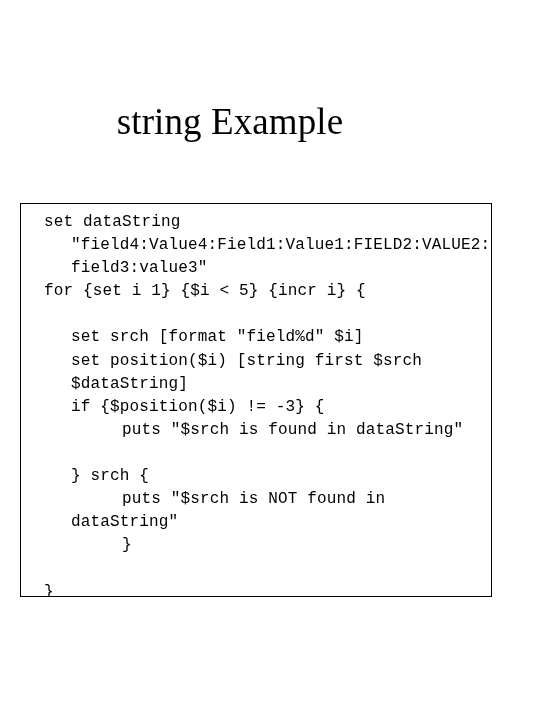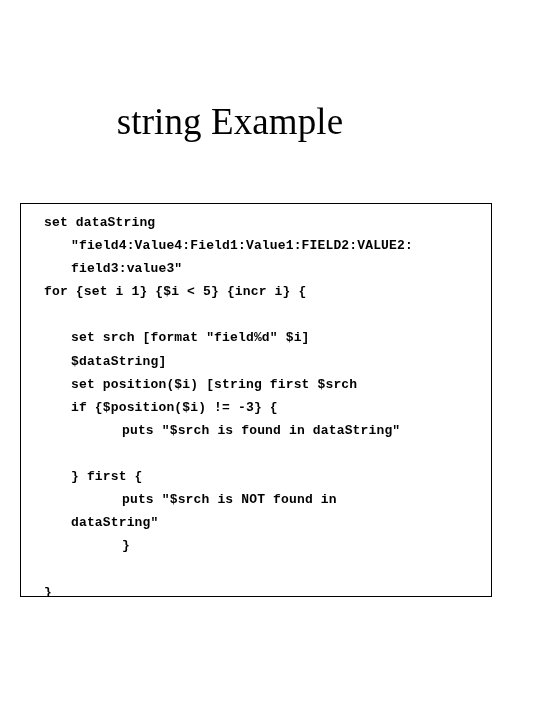--- a/index.html
+++ b/index.html
@@ -52,22 +52,22 @@
 
   #code-lines {
     position: absolute;
     left: 23px;
     top: 7px;
     right: 2px;
   }
 
   .code-line {
     font-family: "Liberation Mono", "DejaVu Sans Mono", monospace;
-    font-size: 13px;
-    font-weight: bold;
+    font-size: 16px;
+    font-weight: normal;
     line-height: 23.1px;
     height: 23.1px;
     color: #000000;
     white-space: pre;
     letter-spacing: 0.15px;
   }
 
   .code-line.blank {
     color: transparent;
   }
@@ -85,26 +85,26 @@
   <h1 id="slide-title">string Example</h1>
 
   <div id="code-box">
     <div id="code-lines">
         <div class="code-line ind-0">set dataString</div>
         <div class="code-line ind-3">"field4:Value4:Field1:Value1:FIELD2:VALUE2:</div>
         <div class="code-line ind-3">field3:value3"</div>
         <div class="code-line ind-0">for {set i 1} {$i &lt; 5} {incr i} {</div>
         <div class="code-line ind-0 blank">&nbsp;</div>
         <div class="code-line ind-3">set srch [format "field%d" $i]</div>
+        <div class="code-line ind-3">set position($i) [string first $srch</div>
         <div class="code-line ind-3">$dataString]</div>
-        <div class="code-line ind-3">set position($i) [string first $srch</div>
         <div class="code-line ind-3">if {$position($i) != -3} {</div>
         <div class="code-line ind-9">puts "$srch is found in dataString"</div>
         <div class="code-line ind-0 blank">&nbsp;</div>
-        <div class="code-line ind-3">} first {</div>
+        <div class="code-line ind-3">} srch {</div>
         <div class="code-line ind-9">puts "$srch is NOT found in</div>
         <div class="code-line ind-3">dataString"</div>
         <div class="code-line ind-9">}</div>
         <div class="code-line ind-0 blank">&nbsp;</div>
         <div class="code-line ind-0">}</div>
       </div>
   </div>
 
 </div>
 

